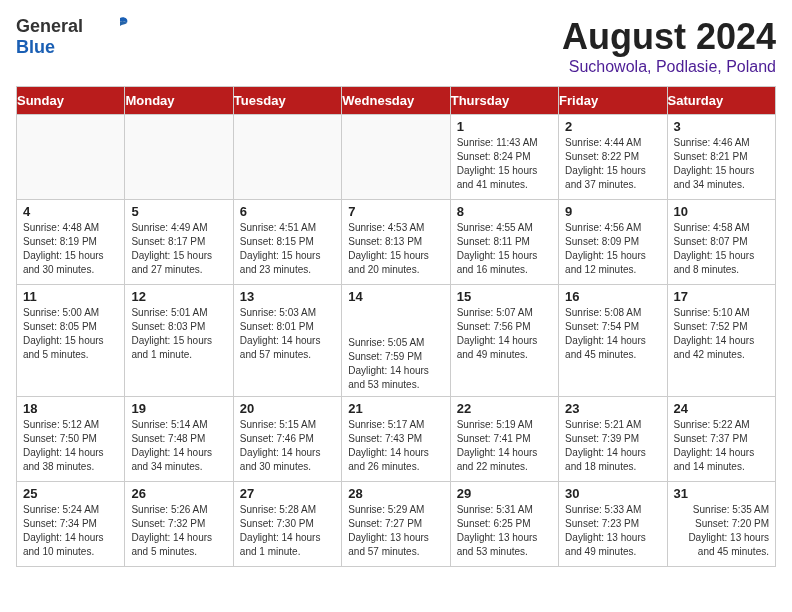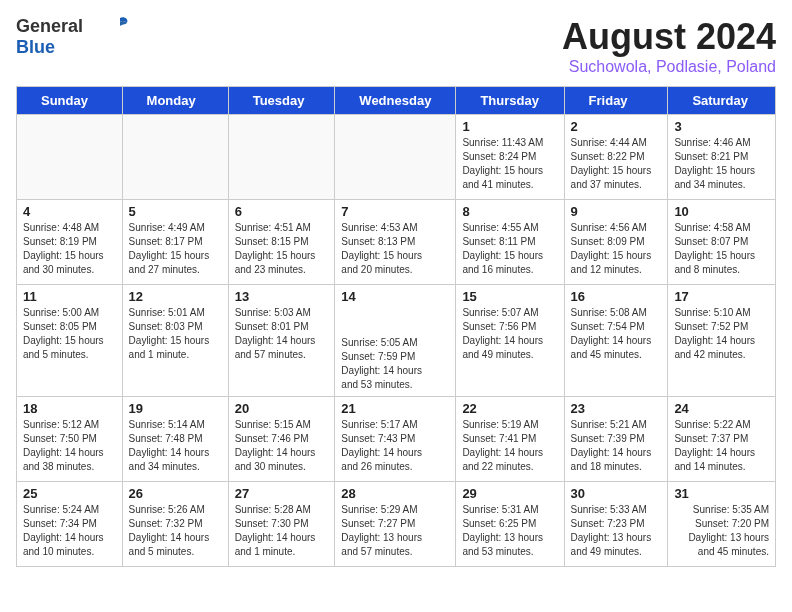--- a/index.html
+++ b/index.html
@@ -39,32 +39,32 @@
     .title-area {
       text-align: right;
     }
     .month-year {
       font-size: 36px;
       font-weight: bold;
       color: #222;
     }
     .location {
       font-size: 16px;
-      color: #8b5cf6;
+      color: #4c1d95;
     }
     .calendar {
       width: 100%;
       border-collapse: collapse;
     }
     .calendar th {
-      background-color: #1d4ed8;
+      background-color: #b91c1c;
       color: #fff;
       font-size: 13px;
       font-weight: bold;
-      padding: 6px 24px;
+      padding: 6px 0;
       text-align: left;
       border: 1px solid #ccc;
     }
     .calendar td {
       border: 1px solid #ccc;
       vertical-align: top;
       padding: 4px 6px;
       font-size: 10.5px;
       color: #222;
       width: calc(100% / 7);

